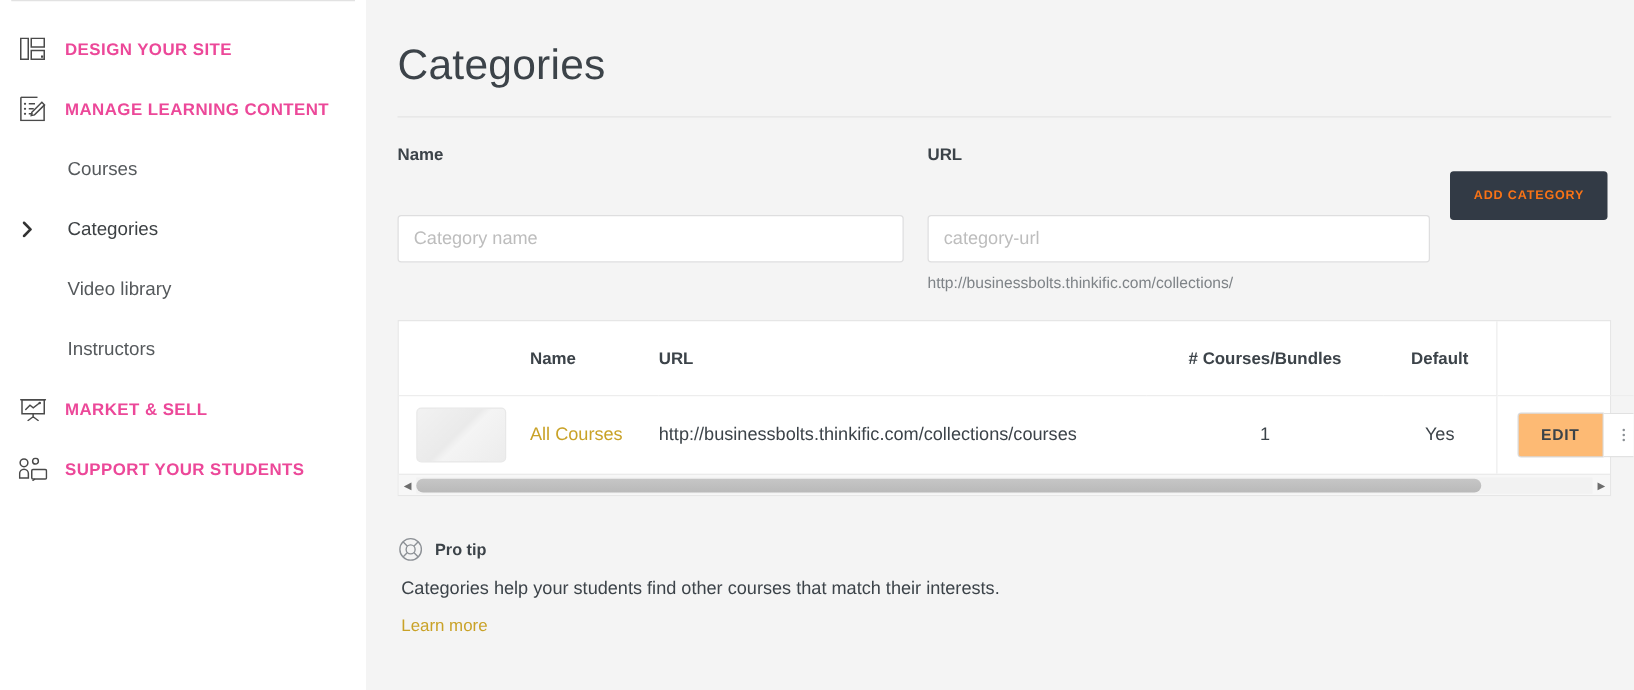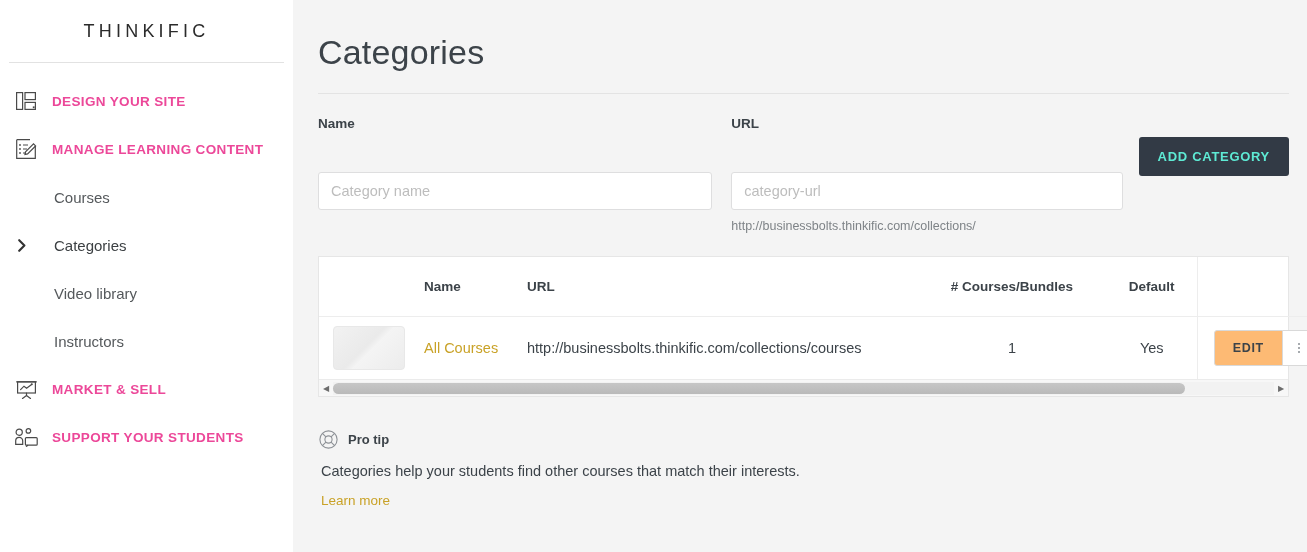--- a/index.html
+++ b/index.html
@@ -125,24 +125,24 @@
     margin-top: 9px;
     font-size: 12.5px;
     color: #7e8387;
   }
   .add-btn {
     margin-left: 16px;
     margin-top: 21px;
     height: 39px;
     padding: 0 19px;
     background: #323a45;
-    color: #5eead4;
+    color: #f97316;
     border: none;
     border-radius: 3px;
-    font-size: 13px;
+    font-size: 10px;
     font-weight: 700;
     letter-spacing: .7px;
     cursor: pointer;
     font-family: "Liberation Sans", sans-serif;
     white-space: nowrap;
   }
 
   
   .table-card {
     margin: 23px 18px 0 25px;
@@ -269,23 +269,20 @@
     padding-left: 2px;
   }
 </style>
 </head>
 <body>
 
 <div class="app">
 
   <aside class="sidebar">
 
-    <div class="brand">
-      <div class="brand-text">THINKIFIC</div>
-    </div>
     <div class="brand-rule"></div>
 
     <nav class="nav">
 
       <div class="nav-section">
         <span class="ico">
           <svg width="20" height="18" viewBox="0 0 20 18" fill="none" stroke="currentColor" stroke-width="1.2">
             <rect x="0.6" y="0.6" width="6" height="16.8"></rect>
             <rect x="9" y="0.6" width="10.4" height="7"></rect>
             <rect x="9" y="10.4" width="10.4" height="7"></rect>

